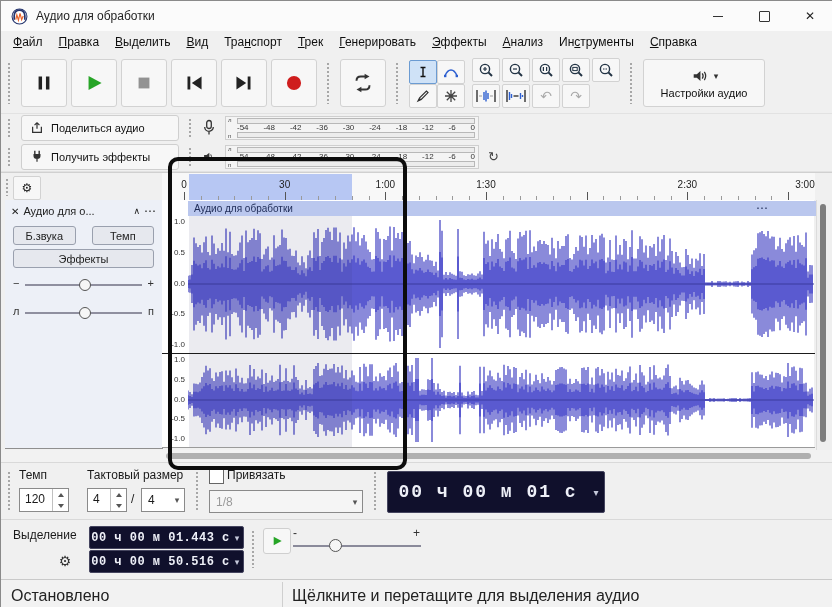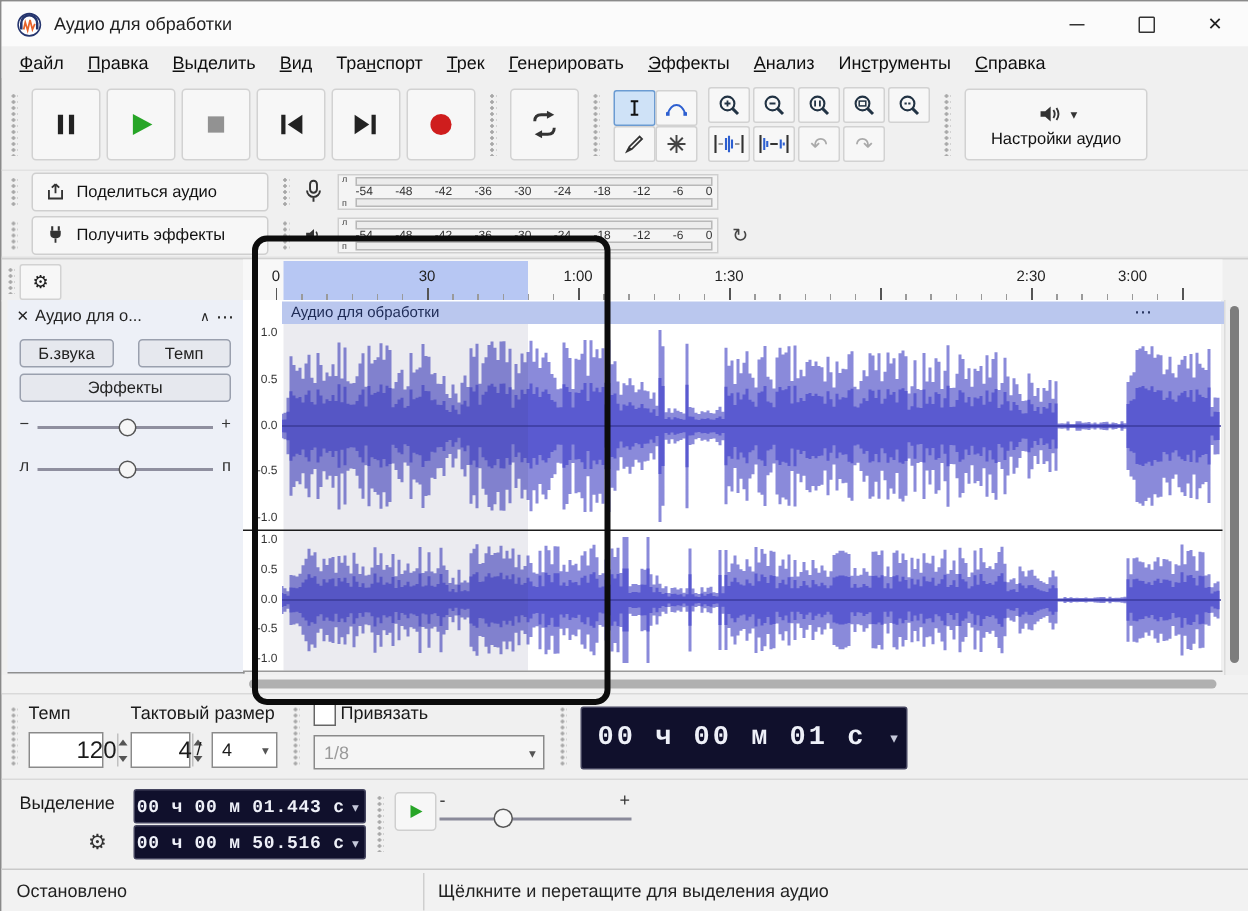--- a/index.html
+++ b/index.html
@@ -84,21 +84,21 @@
   #vscroll{position:absolute;left:815px;top:0;width:16px;height:250px;background:#efefef;border-left:1px solid #dcdcdc;}
   #vthumb{position:absolute;left:3px;top:4px;width:6px;height:238px;background:#7d7d7d;border-radius:3px;}
   #hscroll{position:absolute;left:0;top:449px;width:100%;height:12px;background:#f2f2f2;}
   #hthumb{position:absolute;left:165px;top:3px;width:645px;height:6px;background:#b0b0b0;border-radius:3px;}
 
   
   #panelA{position:absolute;left:0;top:461px;width:100%;height:57px;border-top:1px solid #d9d9d9;}
   #panelB{position:absolute;left:0;top:518px;width:100%;height:60px;border-top:1px solid #d9d9d9;}
   .flabel{position:absolute;font-size:12px;color:#1a1a1a;}
   .numbox{position:absolute;height:22px;background:#fff;border:1px solid #8a8a8a;display:flex;}
-  .numbox .val{flex:1;padding:3px 0 0 5px;font-size:16px;margin-left:26px;}
+  .numbox .val{flex:1;padding:3px 0 0 5px;font-size:12px;}
   .spin{width:15px;border-left:1px solid #c0c0c0;display:flex;flex-direction:column;}
   .sp{flex:1;display:flex;align-items:center;justify-content:center;}
   .tri-up{width:0;height:0;border-left:3.5px solid transparent;border-right:3.5px solid transparent;border-bottom:4px solid #555;}
   .tri-dn{width:0;height:0;border-left:3.5px solid transparent;border-right:3.5px solid transparent;border-top:4px solid #555;}
   .selbox{position:absolute;height:22px;background:#fff;border:1px solid #8a8a8a;display:flex;align-items:center;}
   .selbox .val{flex:1;padding-left:6px;font-size:12px;}
   .selbox .arr{width:14px;text-align:center;color:#555;font-size:9px;}
   .selbox.dis{background:#f5f5f5;}
   .selbox.dis .val{color:#9a9a9a;font-size:12px;}
   .checkbox{position:absolute;width:13px;height:13px;background:#fff;border:1px solid #666;}
@@ -110,21 +110,21 @@
   .timefield .arr{width:12px;text-align:center;color:#c5c8da;font-size:9px;}
   .gearbtn{position:absolute;width:24px;height:22px;display:flex;align-items:center;justify-content:center;font-size:14px;color:#333;}
   .vgrip{position:absolute;width:5px;background-image:radial-gradient(circle,#a7a7a7 1px,transparent 1.3px);background-size:4px 4px;}
   #playspeed{position:absolute;width:26px;height:24px;display:flex;align-items:center;justify-content:center;background:#f7f7f7;border:1px solid #cfcfcf;border-radius:3px;}
   .psend{position:absolute;font-size:12px;color:#333;}
   #psgroove{position:absolute;height:2px;background:#8a8a9a;}
   #psthumb{position:absolute;width:11px;height:11px;border-radius:50%;background:#f6f6f6;border:1.5px solid #555;}
 
   
   #statusbar{position:absolute;left:0;top:578px;width:100%;height:29px;background:#f2f2f2;border-top:1px solid #c9c9c9;}
-  #statusbar .txt{position:absolute;top:7px;font-size:12px;color:#222;}
+  #statusbar .txt{position:absolute;top:7px;font-size:16px;color:#222;}
   #statusdiv{position:absolute;left:281px;top:2px;width:1px;height:25px;background:#cfcfcf;}
 
   
   #annotation{position:absolute;left:167px;top:156px;width:231px;height:305px;border:4px solid #0c0c0c;border-radius:10px;z-index:99;pointer-events:none;}
 </style>
 </head>
 <body>
 
 <div id="app">
 
@@ -396,21 +396,21 @@
       <div id="rhl"></div>
       <div class="rminor"></div>
       <div class="rmajor"></div>
       <div id="rticks">
           <span style="left: 0px;">0</span>
           <span style="left: 100.67px;">30</span>
           <span style="left: 201.34px;">1:00</span>
           <span style="left: 302.01px;">1:30</span>
           <span style="left: 402.68px; margin-top: 28px;">2:00</span>
           <span style="left: 503.35px;">2:30</span>
-          <span style="left: 571px;">3:00</span>
+          <span style="left: 621px;">3:00</span>
         </div>
     </div>
   </div>
 
   <div id="trackregion">
     <div id="tpanel">
       <div class="phead">
         <span style="font-size:10px;">✕</span>
         <span class="nm">Аудио для о...</span>
         <span style="font-size:9px;">∧</span>

